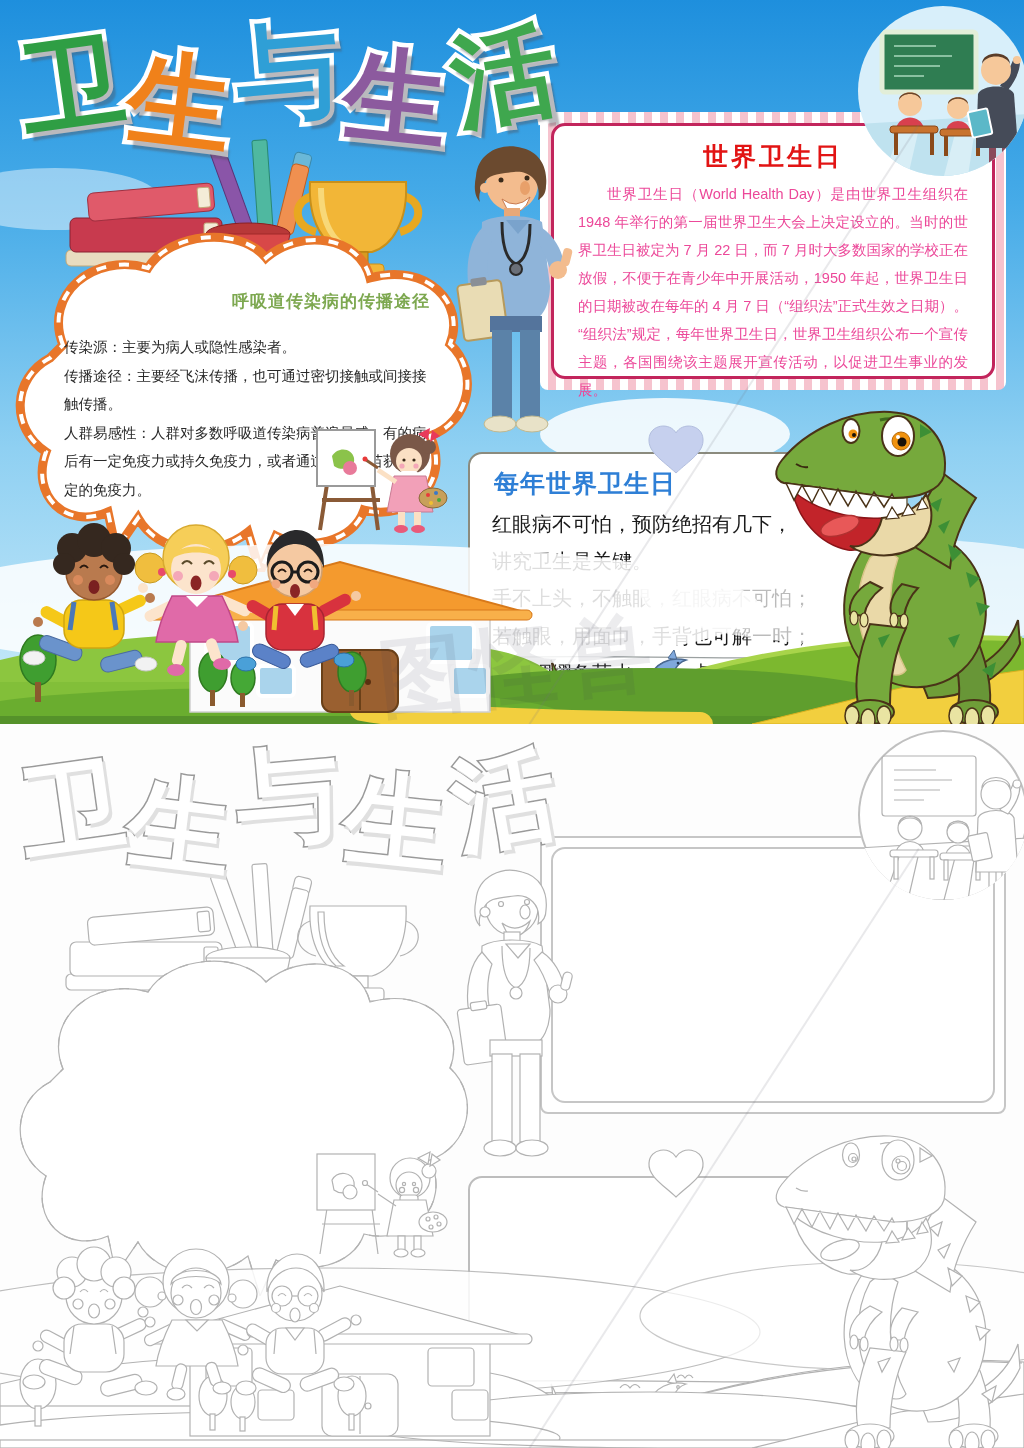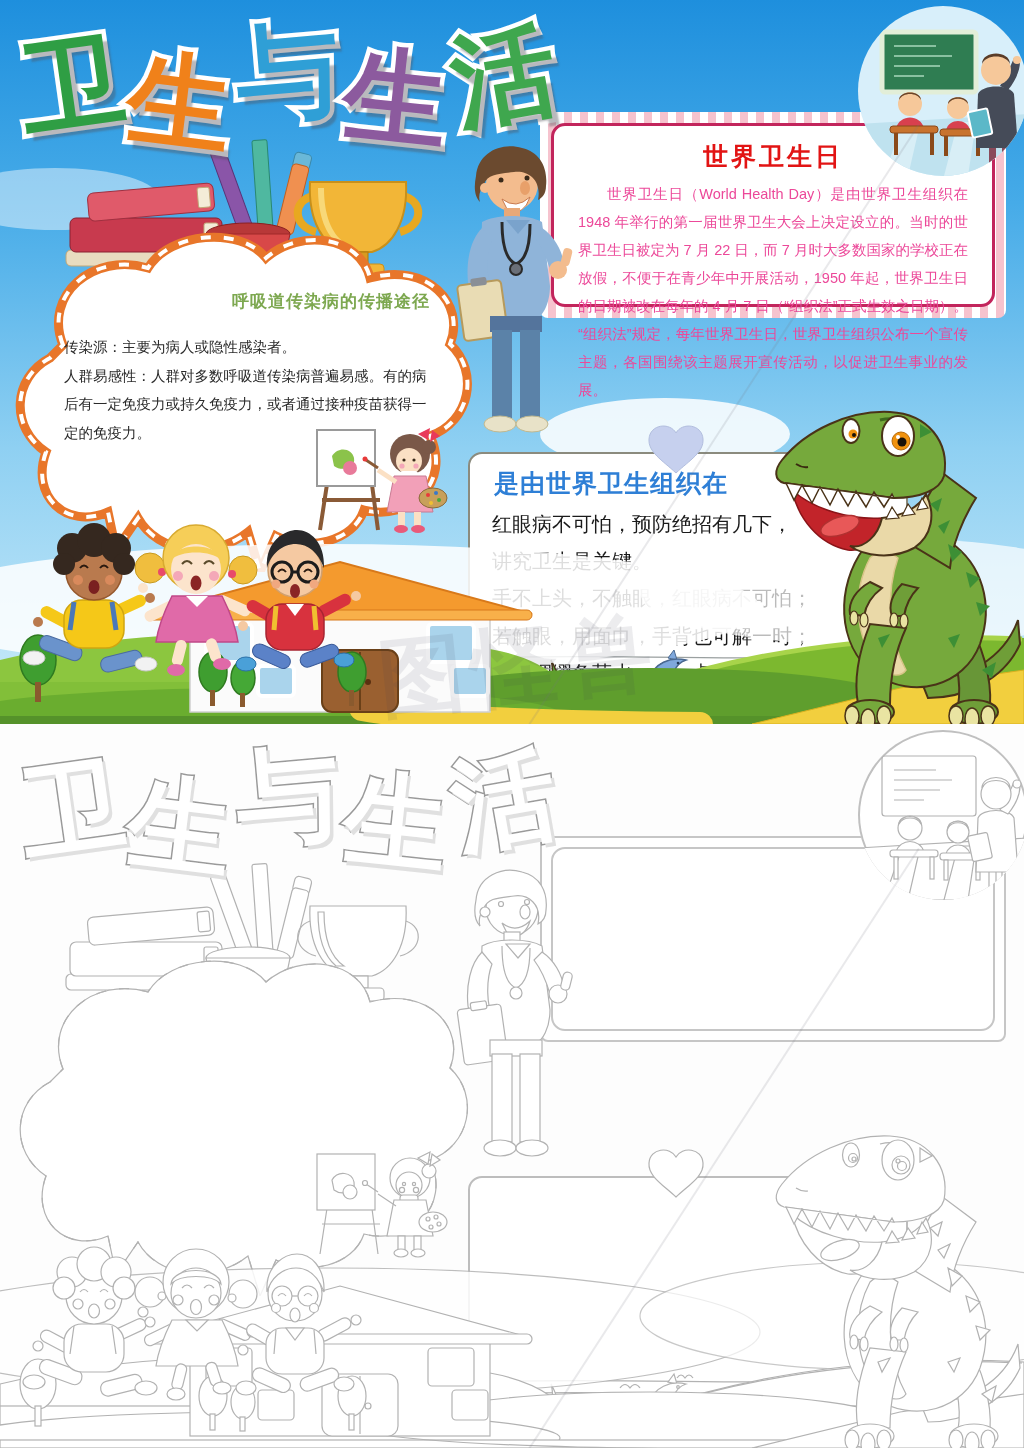--- a/index.html
+++ b/index.html
@@ -15,21 +15,21 @@
       margin-right:4px;-webkit-text-stroke:9px #ffffff;paint-order:stroke fill;
       text-shadow:6px 8px 2px rgba(80,80,90,.40);}
   .title-char:nth-child(1){color:#2f9e44;transform:rotate(-8deg);top:16px;}
   .title-char:nth-child(2){color:#f0811a;transform:rotate(7deg);top:34px;}
   .title-char:nth-child(3){color:#2f9fd6;transform:rotate(-5deg);top:4px;}
   .title-char:nth-child(4){color:#8c5a9e;transform:rotate(6deg);top:30px;}
   .title-char:nth-child(5){color:#3fa74e;transform:rotate(-10deg);top:8px;}
   .lineart .title-char{color:#fff;-webkit-text-stroke:3px #9a9a9a;text-shadow:3px 4px 0 #e0e0e0;}
 
   
-  .whd-box{position:absolute;left:540px;top:112px;width:466px;height:206px;box-sizing:border-box;
+  .whd-box{position:absolute;left:540px;top:112px;width:466px;height:278px;box-sizing:border-box;
       background:repeating-linear-gradient(90deg,#ffffff 0 8px,#f6c3ce 8px 16px);
       border-radius:8px;padding:11px;z-index:4;}
   .whd-inner{width:100%;height:100%;background:#fff;border:3px solid #c2255c;border-radius:14px;box-sizing:border-box;}
   .whd-title{margin:14px 0 0;text-align:center;color:#e21414;font-size:25px;font-weight:bold;letter-spacing:3px;}
   .whd-body{margin:8px 24px 0;font-size:14.5px;line-height:1.93;color:#ec4899;text-indent:2em;text-align:justify;}
   .lineart .whd-box{background:#fff;border:2px solid #c6c6c6;padding:9px;}
   .lineart .whd-inner{border:2px solid #c6c6c6;}
 
   .cloud-title{position:absolute;left:70px;top:290px;width:360px;text-align:right;color:#7da850;
       font-size:17px;font-weight:bold;letter-spacing:1px;z-index:3;}
@@ -117,20 +117,21 @@
                C345,322 300,332 268,316 L252,352 L240,312 C205,340 150,334 130,298
                L108,330 L100,292 C58,310 22,276 38,232 C2,208 4,158 42,138 Z" fill="#ffffff" stroke="#e8762a" stroke-width="9"></path>
       <path class="keep-none" d="M55,125 C35,75 85,32 140,48 C162,12 232,6 258,38 C292,8 352,16 362,58
                C420,42 458,84 442,124 C472,152 462,202 422,216 C444,262 402,302 356,290
                C345,322 300,332 268,316 L252,352 L240,312 C205,340 150,334 130,298
                L108,330 L100,292 C58,310 22,276 38,232 C2,208 4,158 42,138 Z" fill="none" stroke="#ffffff" stroke-width="4" stroke-dasharray="10 13"></path>
     </svg>
     <div class="cloud-title txt">呼吸道传染病的传播途径</div>
     <div class="cloud-lines txt">
       <div>传染源：主要为病人或隐性感染者。</div>
+      <div>传播途径：主要经飞沫传播，也可通过密切接触或间接接触传播。</div>
       <div>人群易感性：人群对多数呼吸道传染病普遍易感。有的病后有一定免疫力或持久免疫力，或者通过接种疫苗获得一定的免疫力。</div>
     </div>
 
     <svg class="art doctor-svg" viewBox="0 0 170 300">
       <ellipse cx="88" cy="48" rx="26" ry="27" fill="#f3bc8e"></ellipse>
       <path d="M52,40 C54,16 78,6 98,12 C116,16 124,32 122,50 C122,58 118,62 114,64
                C118,44 104,34 90,36 C74,38 64,38 60,48 C56,54 54,60 56,66 C50,60 50,50 52,40 Z" fill="#6b4a2f"></path>
       <circle cx="61" cy="52" r="5" fill="#f3bc8e"></circle>
       <ellipse cx="101" cy="52" rx="5" ry="7" fill="#e8a06a"></ellipse>
       <circle cx="77" cy="44" r="2.5" fill="#3a2a1a"></circle>
@@ -197,21 +198,21 @@
           <rect x="112" y="104" width="20" height="26" rx="2" fill="#5bb8c8" stroke="#ffffff" stroke-width="2" transform="rotate(-12 122 117)"></rect>
         </g>
       </svg>
     </div>
 
     <svg class="art heart-svg" viewBox="0 0 60 54">
       <path d="M30,11 C24,0 4,2 3,17 C2,30 16,38 30,51 C44,38 58,30 57,17 C56,2 36,0 30,11 Z" fill="#c6d0ee" stroke="#b2bede"></path>
     </svg>
 
     <div class="redeye-box">
-      <div class="redeye-title txt">是由世界卫生组织在</div>
+      <div class="redeye-title txt">每年世界卫生日</div>
       <div class="redeye-lines txt">
         <div>红眼病不可怕，预防绝招有几下，</div>
         <div>讲究卫生是关键。</div>
         <div>手不上头，不触眼，红眼病不可怕；</div>
         <div>若触眼，用面巾，手背也可解一时；</div>
         <div>未雨绸缪备药水，点一点，红眼病永远不跟咱。</div>
       </div>
       <svg class="water-svg" viewBox="0 0 428 62" preserveAspectRatio="none">
         <path class="keep-none" d="M0,10 C140,5 290,14 428,8" fill="none" stroke="#9aa0a0" stroke-width="1.2"></path>
         <path class="keep-none" d="M0,22 C140,17 290,26 428,20" fill="none" stroke="#9aa0a0" stroke-width="1.2"></path>

